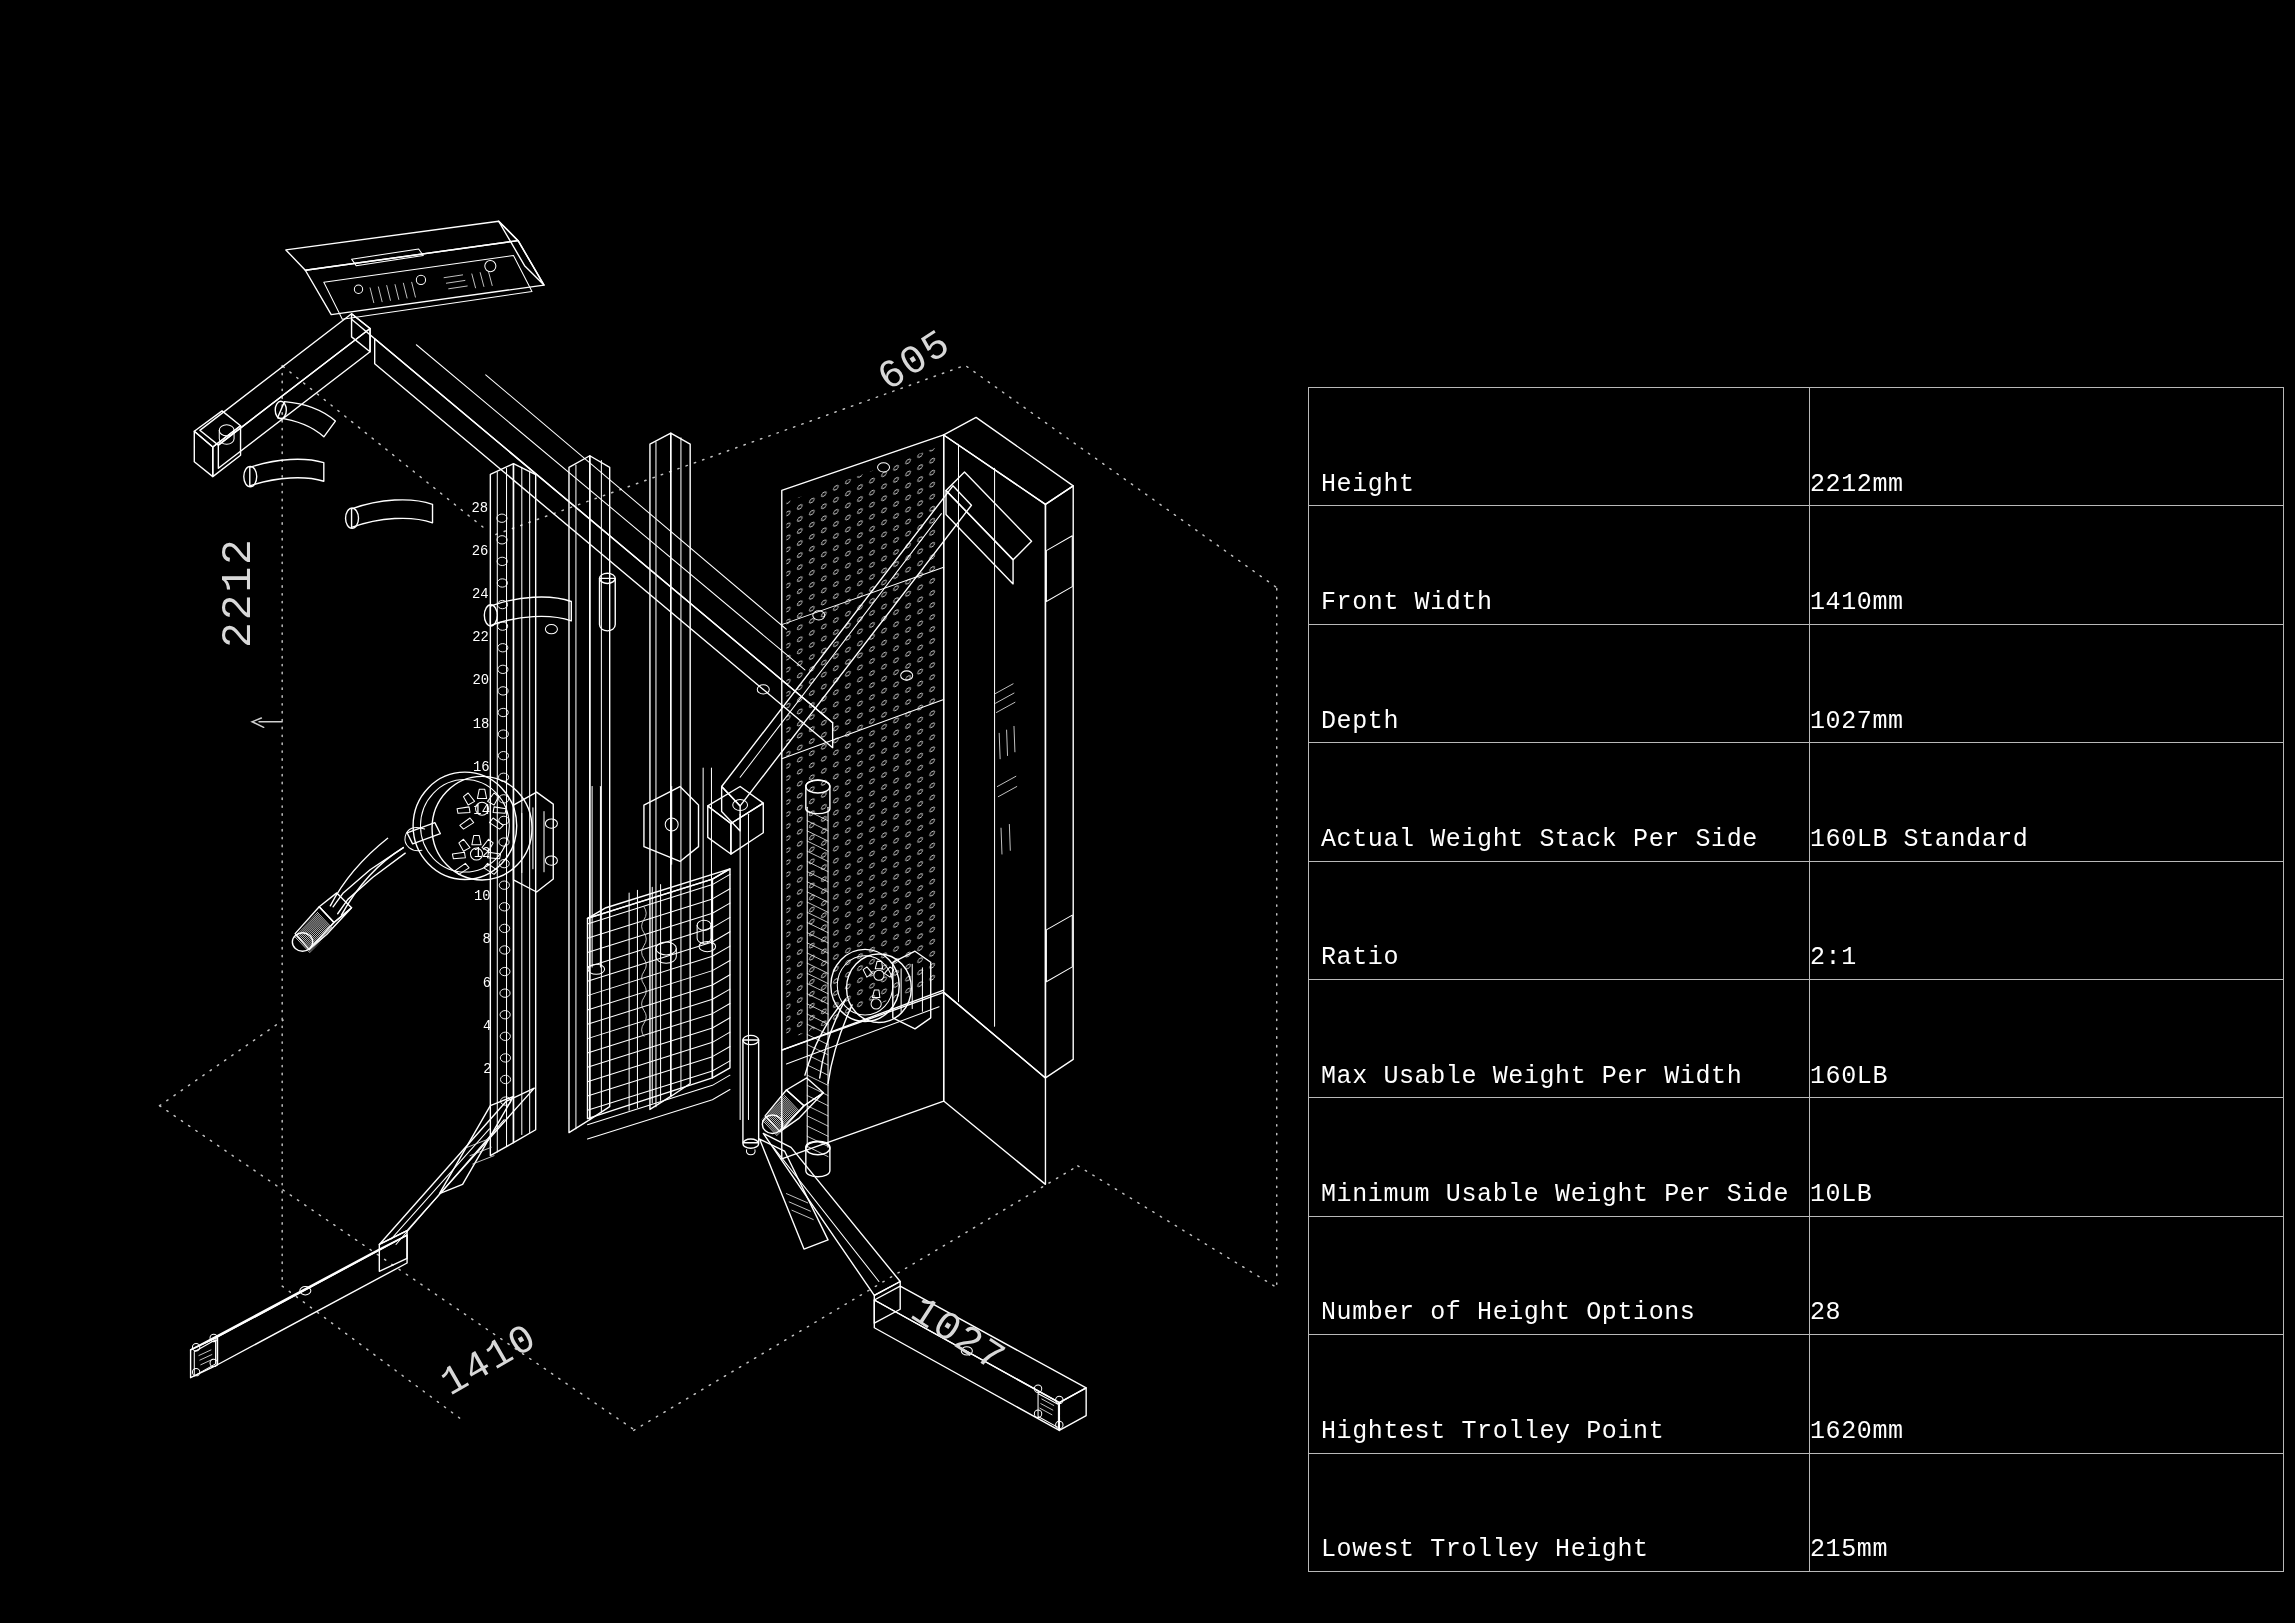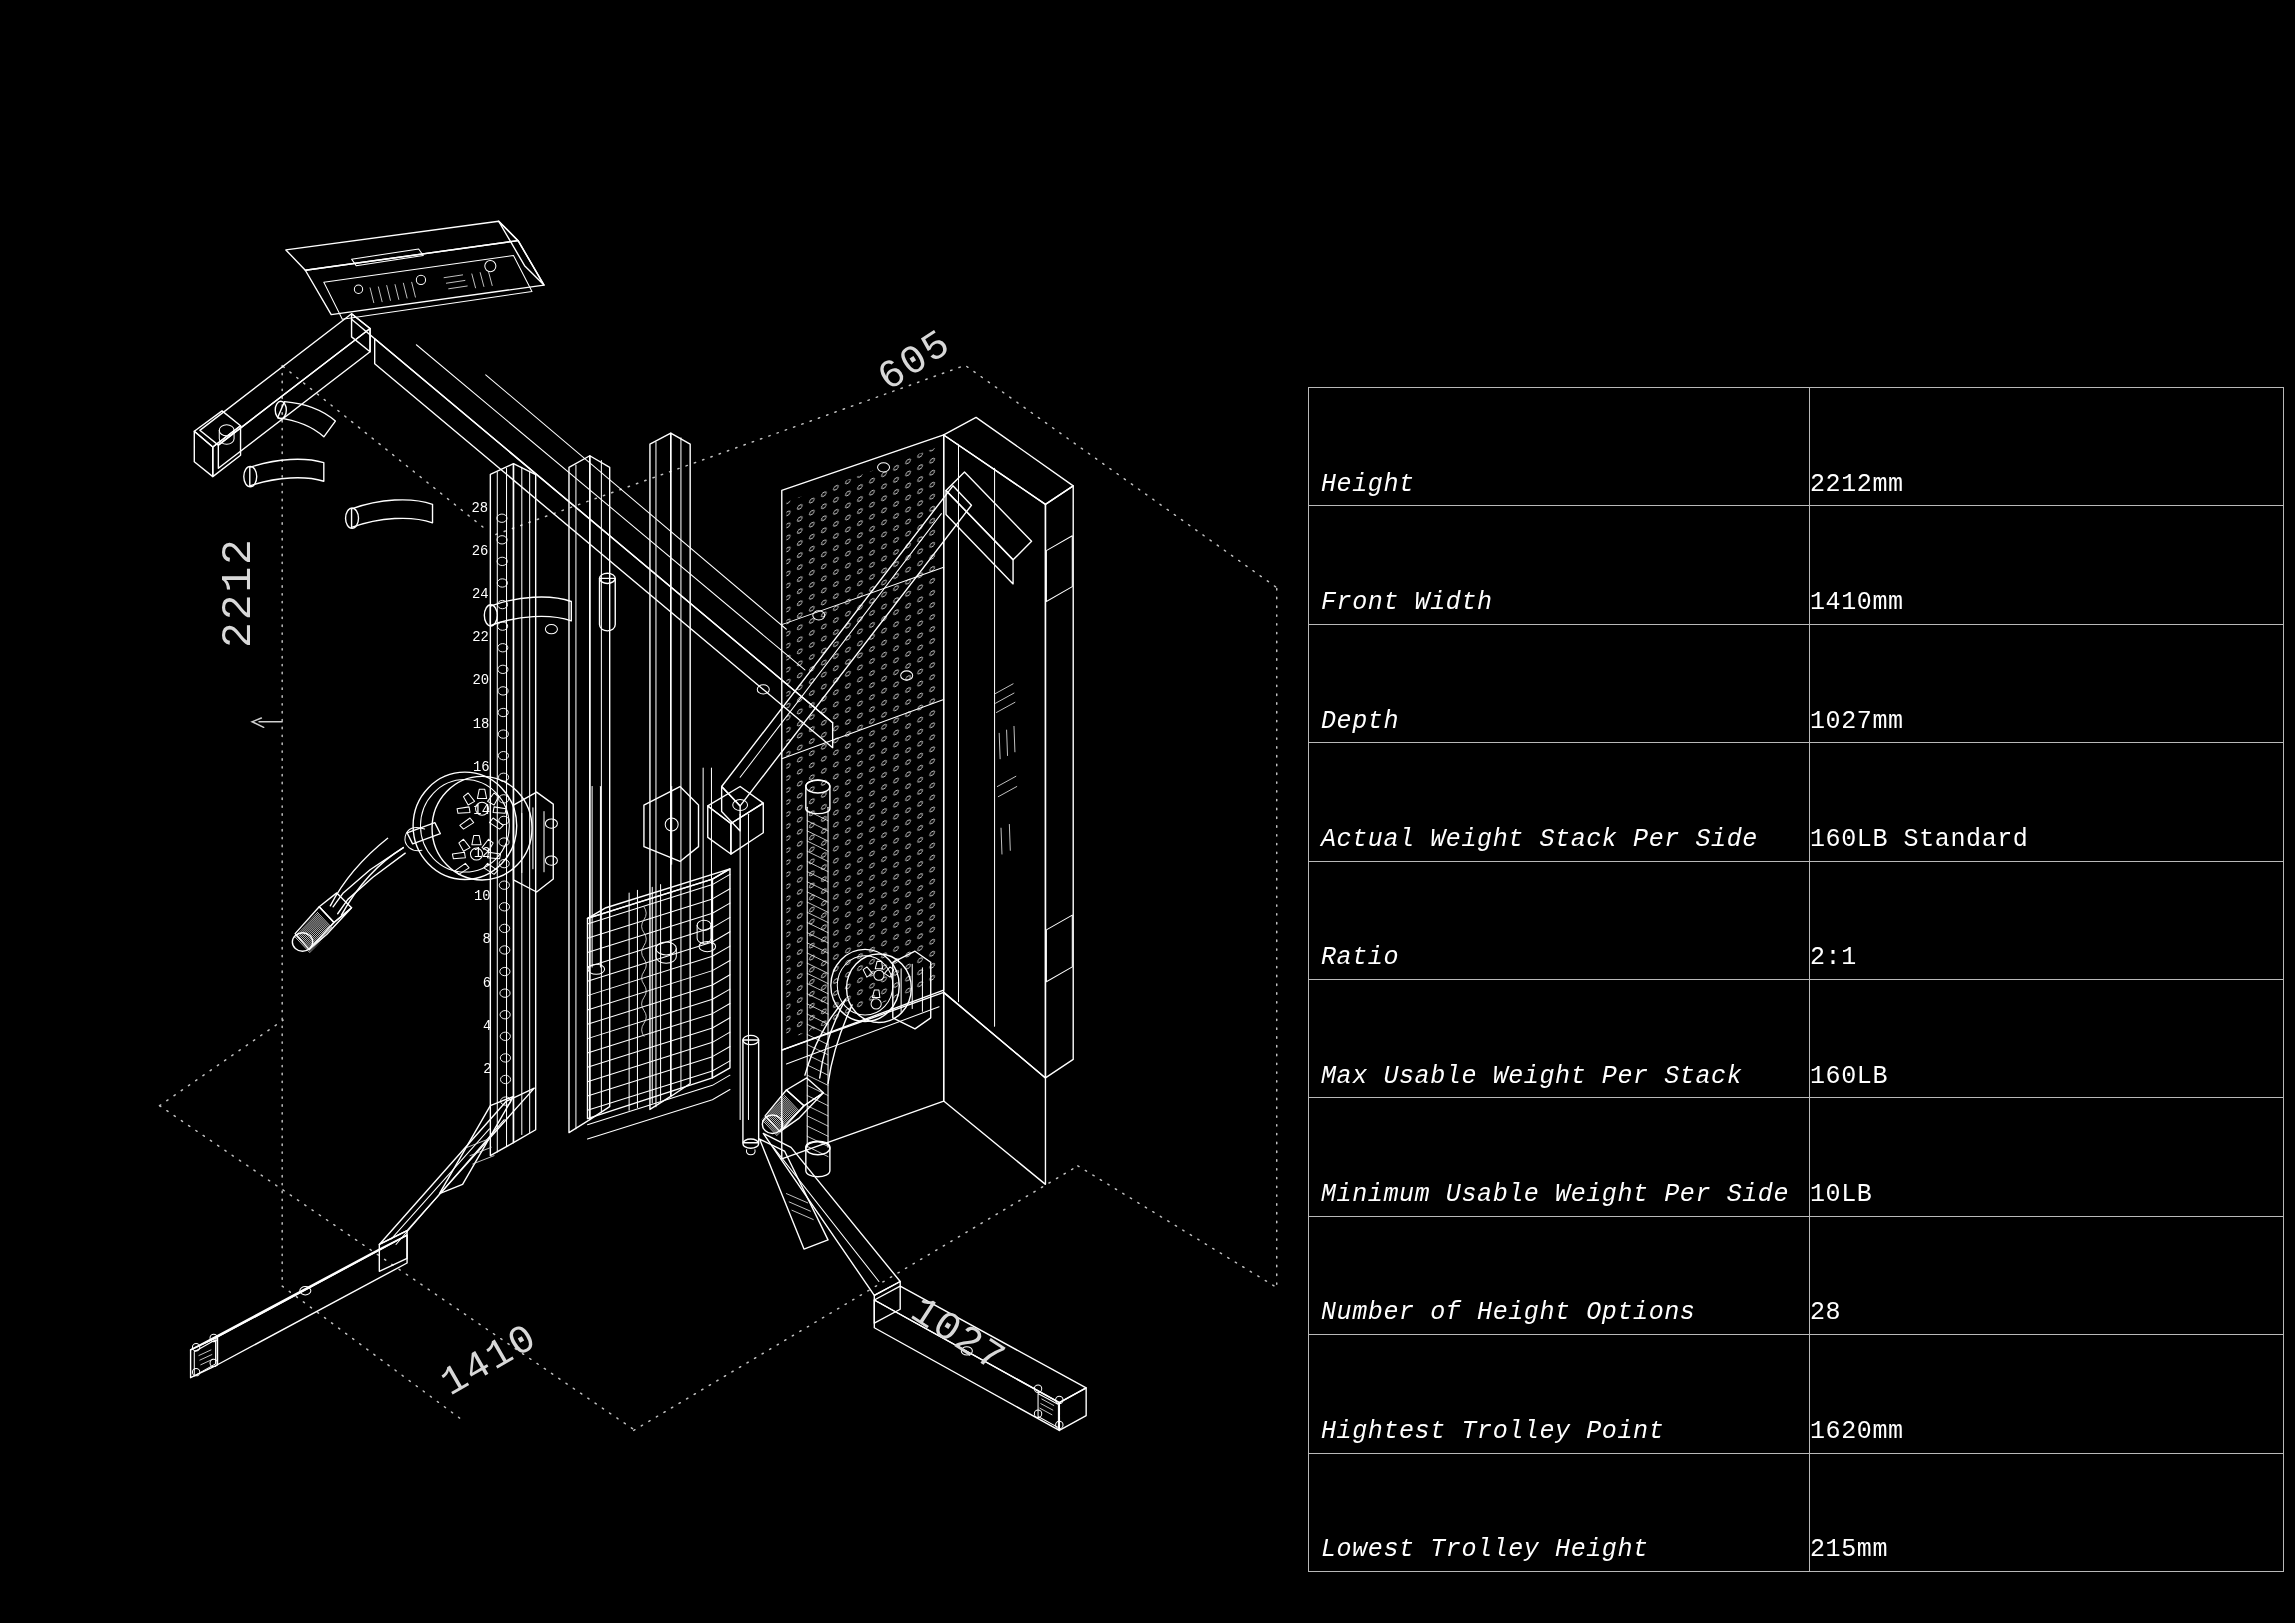--- a/index.html
+++ b/index.html
@@ -100,21 +100,20 @@
     font-size: 25px;
     color: #ffffff;
     letter-spacing: 0.6px;
     line-height: 1.05;
     white-space: nowrap;
   }
   table.spec-table td.spec-label {
     width: 488px;
     text-align: left;
     padding-bottom: 7.4px;
-    font-style: italic;
   }
   table.spec-table td.spec-value {
     text-align: left;
     padding: 0 0 7.4px 0;
   }
   table.spec-table tr {
     height: 91px;
   }
 </style>
 </head>
@@ -656,21 +655,21 @@
           </tr>
           <tr>
             <td class="spec-label">Actual Weight Stack Per Side</td>
             <td class="spec-value">160LB Standard</td>
           </tr>
           <tr>
             <td class="spec-label">Ratio</td>
             <td class="spec-value">2:1</td>
           </tr>
           <tr>
-            <td class="spec-label">Max Usable Weight Per Stack</td>
+            <td class="spec-label">Max Usable Weight Per Width</td>
             <td class="spec-value">160LB</td>
           </tr>
           <tr>
             <td class="spec-label">Minimum Usable Weight Per Side</td>
             <td class="spec-value">10LB</td>
           </tr>
           <tr>
             <td class="spec-label">Number of Height Options</td>
             <td class="spec-value">28</td>
           </tr>

